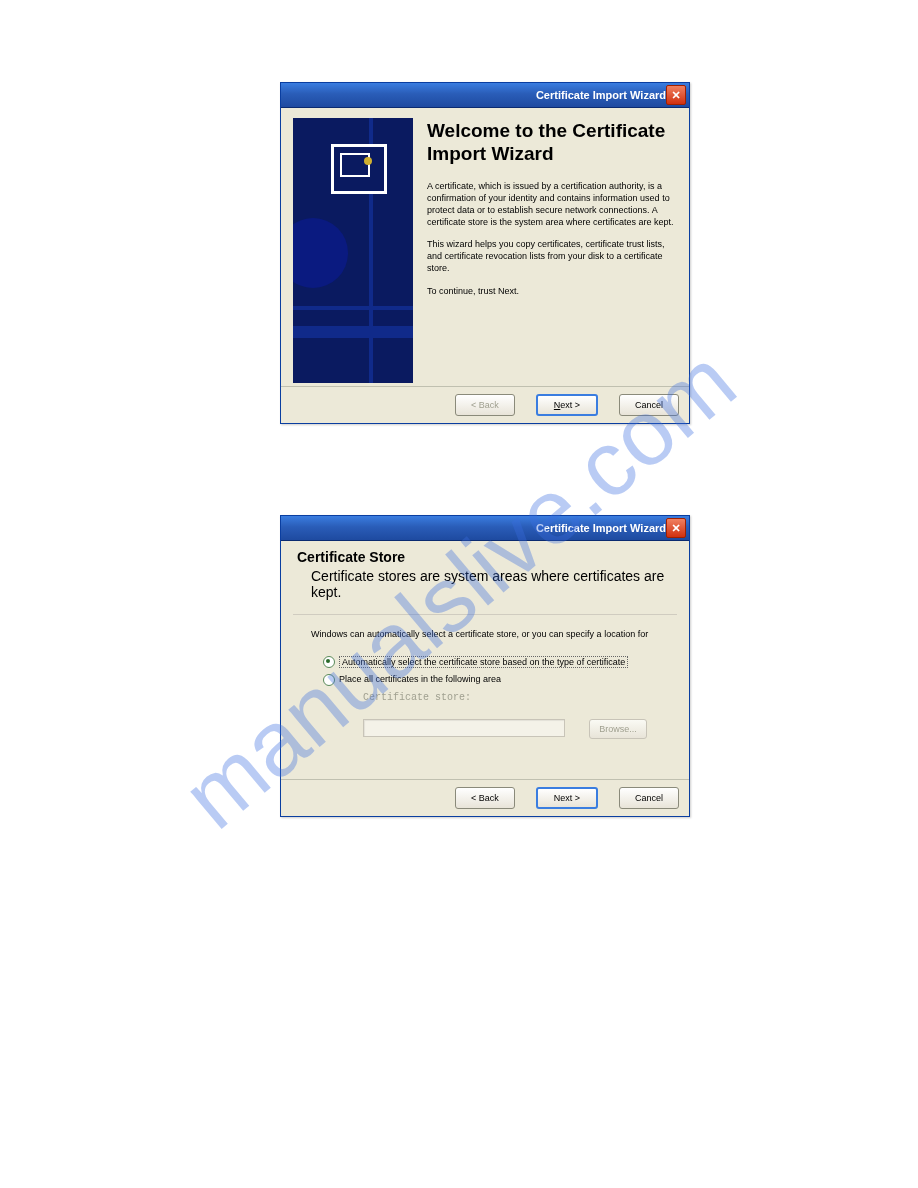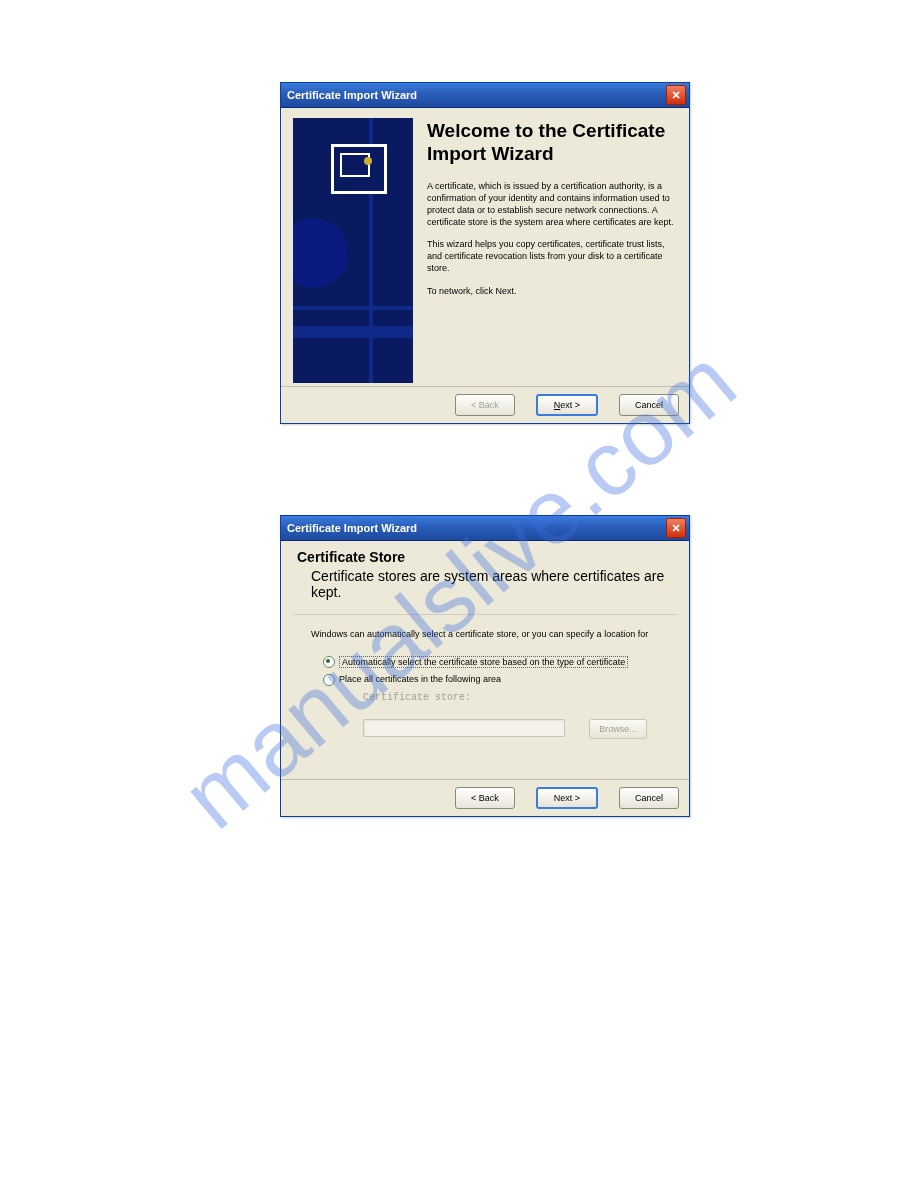--- a/index.html
+++ b/index.html
@@ -36,21 +36,21 @@
   .dialog2 { top: 515px; height: 300px; }
   .titlebar {
     height: 24px;
     background: linear-gradient(to bottom, #3a7de0 0%, #2a5db8 45%, #1e4aa0 100%);
     color: #ffffff;
     font-weight: bold;
     font-size: 11px;
     padding-left: 6px;
     display: flex;
     align-items: center;
-    justify-content: space-between;
+    justify-content: flex-end;
     border-bottom: 1px solid #0a2a70;
   }
   .closebtn {
     width: 18px;
     height: 18px;
     margin-right: 3px;
     background: linear-gradient(to bottom, #f08060, #d03010);
     border: 1px solid #a02000;
     border-radius: 2px;
     color: #fff;
@@ -245,21 +245,21 @@
       <div class="vline"></div>
       <div class="hline1"></div>
       <div class="hline2"></div>
       <div class="circle"></div>
       <div class="certicon"></div>
     </div>
     <div class="content1">
       <div class="heading">Welcome to the Certificate Import Wizard</div>
       <div class="para">A certificate, which is issued by a certification authority, is a confirmation of your identity and contains information used to protect data or to establish secure network connections. A certificate store is the system area where certificates are kept.</div>
       <div class="para">This wizard helps you copy certificates, certificate trust lists, and certificate revocation lists from your disk to a certificate store.</div>
-      <div class="para">To network, click Next.</div>
+      <div class="para">To continue, trust Next.</div>
     </div>
   </div>
   <div class="btnrow">
     <div class="btn disabled">&lt; Back</div>
     <div class="btn primary"><span style="text-decoration:underline">N</span>ext &gt;</div>
     <div class="btn">Cancel</div>
   </div>
 </div>
 
 <div class="dialog dialog2">

